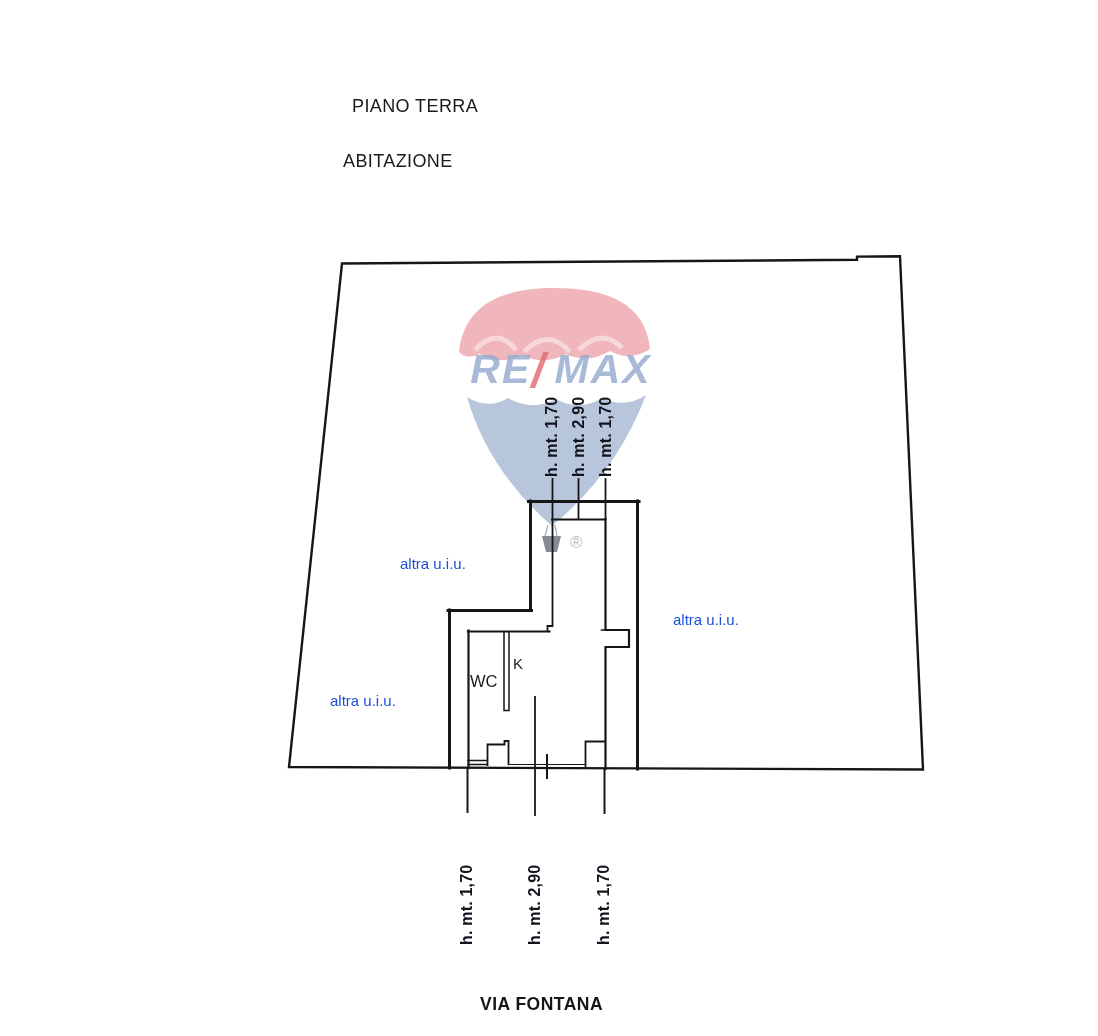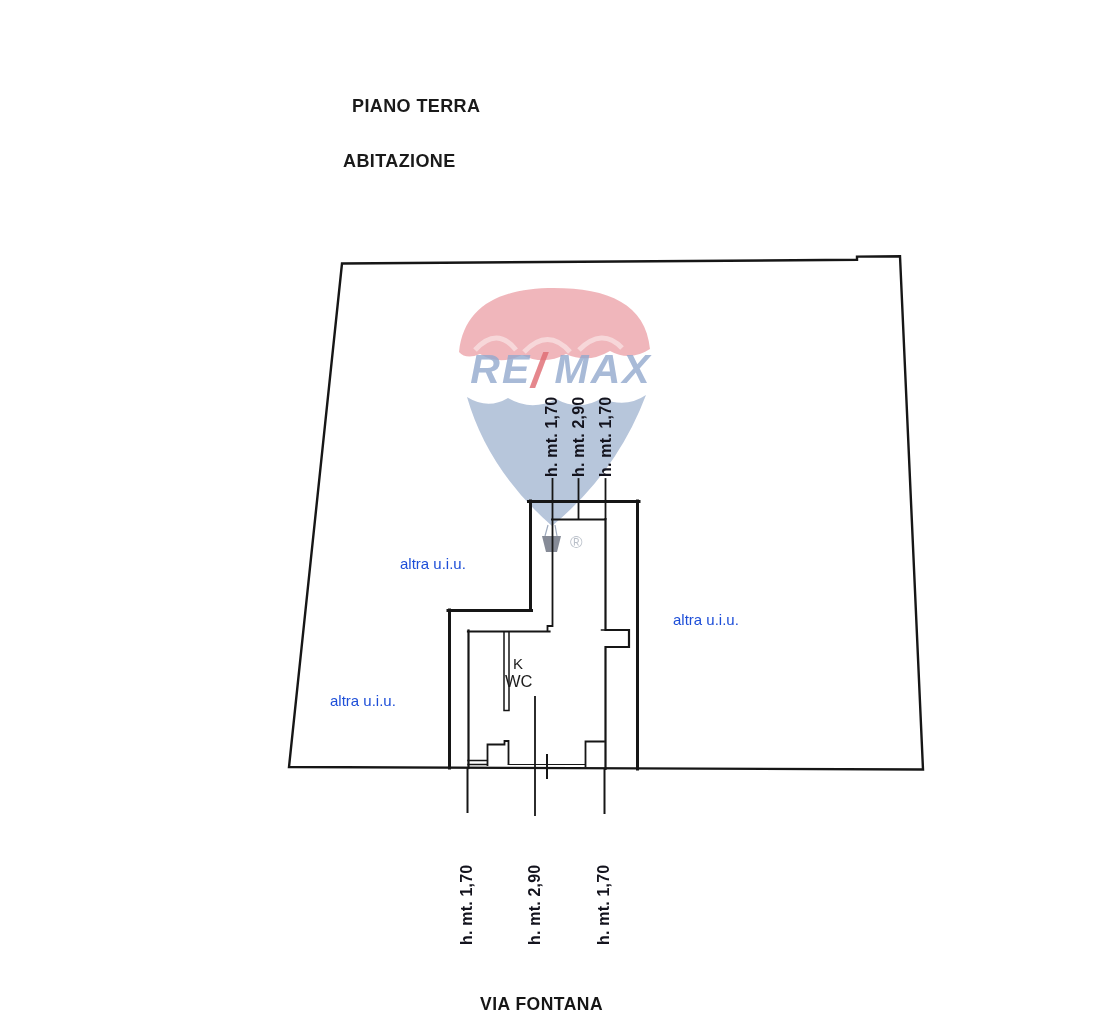--- a/index.html
+++ b/index.html
@@ -2,21 +2,21 @@
 <html><head>
 <meta charset="utf-8">
 <style>
   html,body{margin:0;padding:0;background:#ffffff;}
   .stage{
     position:relative;width:1098px;height:1036px;background:#ffffff;overflow:hidden;
     font-family:"Liberation Sans", sans-serif;color:#1d1d1d;
   }
   .plan-svg{position:absolute;left:0;top:0;width:1098px;height:1036px;}
   .txt{position:absolute;white-space:nowrap;}
-  .title{font-size:18px;font-weight:700;letter-spacing:.4px;color:#1a1a1a;text-align:right;}
+  .title{font-size:18px;font-weight:400;letter-spacing:.4px;color:#1a1a1a;text-align:right;}
   .street{font-size:17.5px;font-weight:700;letter-spacing:.5px;color:#161616;}
   .altra{font-size:15px;font-weight:500;color:#1d4ed8;text-align:center;}
   .room{font-weight:500;color:#1c1c1c;}
   .vlabel{
     position:absolute;height:20px;line-height:20px;font-size:16px;font-weight:700;
     letter-spacing:.2px;color:#13131d;transform-origin:0 100%;transform:rotate(-90deg);
     white-space:nowrap;
   }
   .remax-text{
     position:absolute;left:462px;top:347px;width:190px;text-align:center;
@@ -89,21 +89,21 @@
   <div class="remax-text"><span class="re">RE</span><span class="slash">/</span><span class="max">MAX</span></div>
   <span class="regmark">®</span>
 
   <div class="txt title" style="left:352px;top:96px;">PIANO TERRA</div>
   <div class="txt title" style="left:343px;top:112px;margin-top:39px;">ABITAZIONE</div>
 
   <div class="txt altra" style="left:400px;top:555px;">altra u.i.u.</div>
   <div class="txt altra" style="left:330px;top:692px;">altra u.i.u.</div>
   <div class="txt altra" style="left:673px;top:611px;">altra u.i.u.</div>
 
-  <div class="txt room" style="left:470px;top:672px;font-size:16.5px;padding-left:35px;">WC</div>
+  <div class="txt room" style="left:470px;top:672px;font-size:16.5px;">WC</div>
   <div class="txt room" style="left:513px;top:655px;font-size:15px;">K</div>
 
   <div class="vlabel" style="left:562px;top:457px;">h. mt. 1,70</div>
   <div class="vlabel" style="left:589px;top:457px;">h. mt. 2,90</div>
   <div class="vlabel" style="left:616px;top:457px;">h. mt. 1,70</div>
 
   <div class="vlabel" style="left:477px;top:925px;">h. mt. 1,70</div>
   <div class="vlabel" style="left:545px;top:925px;">h. mt. 2,90</div>
   <div class="vlabel" style="left:614px;top:925px;">h. mt. 1,70</div>
 

